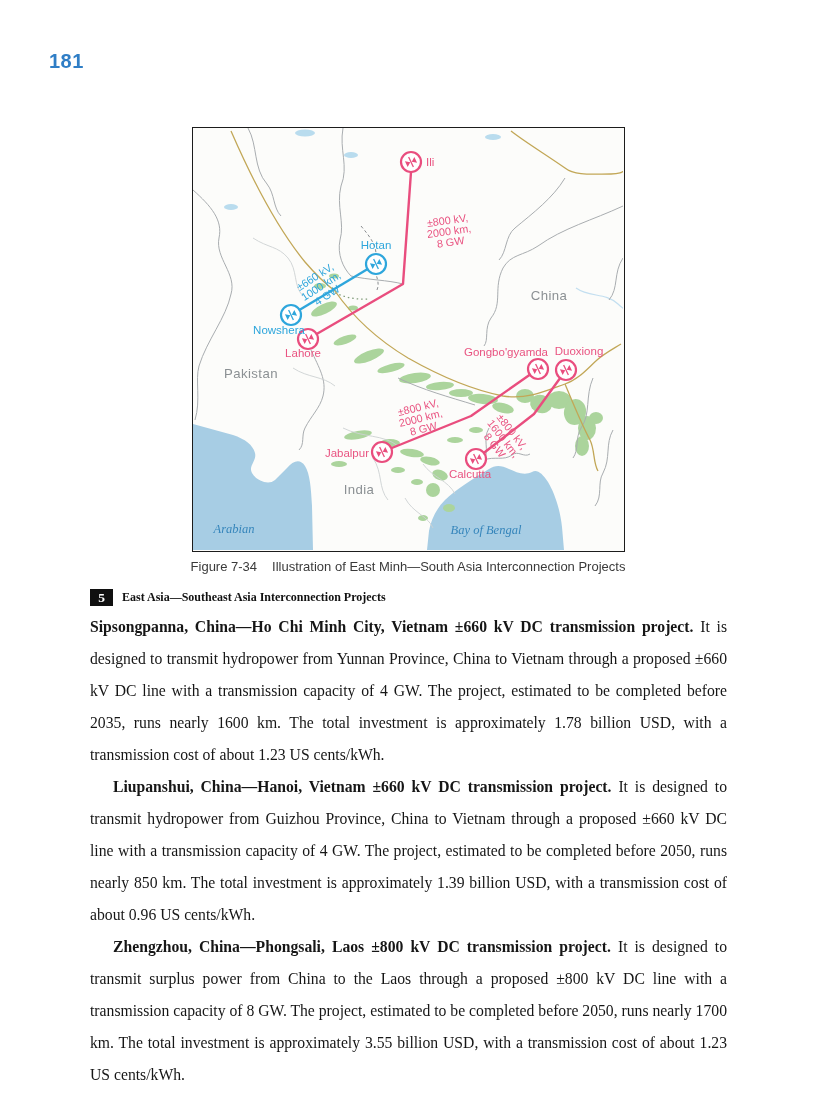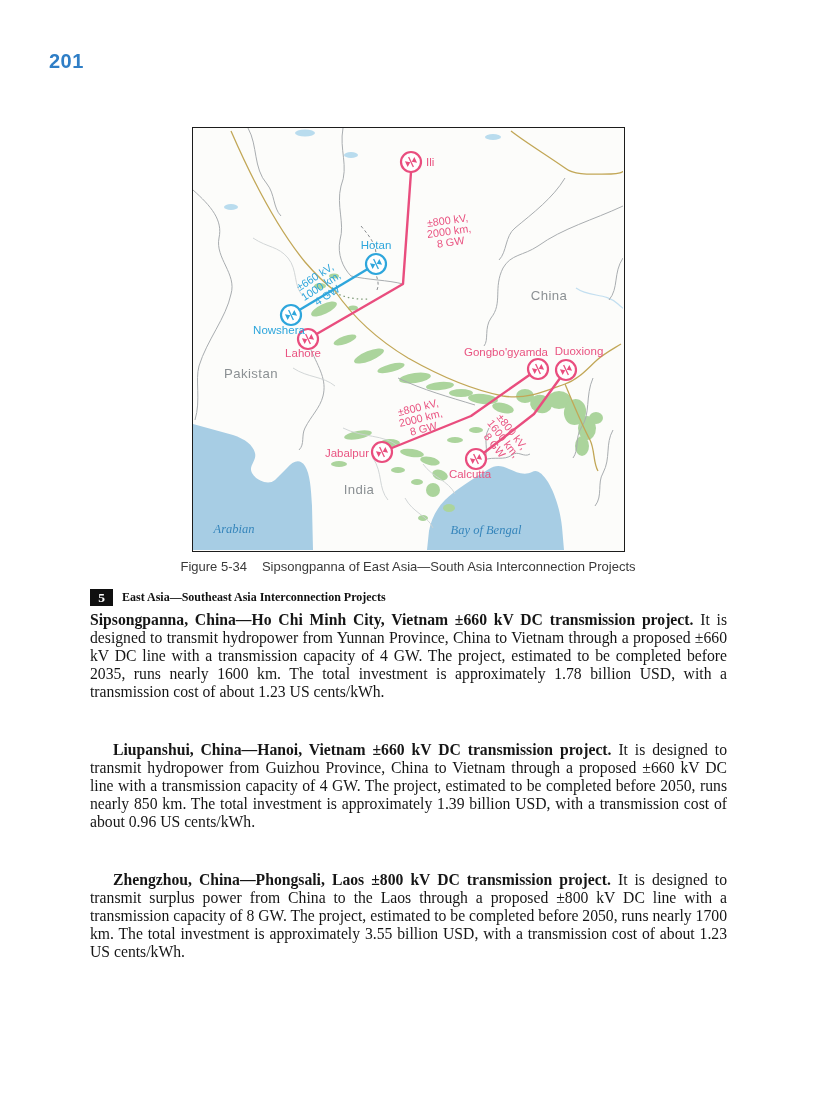--- a/index.html
+++ b/index.html
@@ -10,23 +10,23 @@
   .map-figure{position:absolute;left:192px;top:127px;width:433px;height:425px;border:1.5px solid #1c1c1c;box-sizing:border-box;background:#fcfcfa;}
   .map-figure svg{display:block;}
 
   .fig-caption{position:absolute;left:0;top:559px;width:816px;text-align:center;font:13px "Liberation Sans",sans-serif;color:#3a3a3a;}
   .fig-caption .fig-label{margin-right:15px;}
 
   .section-heading{position:absolute;left:90px;top:589px;width:637px;display:flex;align-items:center;gap:9px;}
   .section-num{background:#101010;color:#ffffff;font:bold 13.5px "Liberation Serif",serif;width:23px;height:17px;display:flex;align-items:center;justify-content:center;flex:0 0 auto;}
   .section-title{font-weight:bold;font-size:12px;color:#111111;}
 
-  .body-text{position:absolute;left:90px;top:611px;width:637px;font-size:15.7px;line-height:18px;text-align:justify;}
+  .body-text{position:absolute;left:90px;top:611px;width:637px;font-size:15.7px;line-height:32px;text-align:justify;}
   .body-text p{margin:0;}
-  .body-text p.indent{text-indent:23px;margin-top:40px;}
+  .body-text p.indent{text-indent:23px;}
   .body-text p.closing{margin-top:9px;text-indent:23px;}
   .lead{font-weight:bold;}
 
   
   .sea{fill:#a7cde4;stroke:none;}
   .forest ellipse{fill:#abd49c;}
   .lake{fill:#b9dcee;}
   .border-gray{fill:none;stroke:#a9adb0;stroke-width:1;}
   .border-faint{fill:none;stroke:#cdd1d3;stroke-width:.9;}
   .border-tan{fill:none;stroke:#c2a757;stroke-width:1.3;}
@@ -48,21 +48,21 @@
   .bluetxt{fill:#2ea6dc;}
   .spec-label text{font:10.8px "Liberation Sans",sans-serif;text-anchor:middle;}
   .spec-label.pink text{fill:#e95381;}
   .spec-label.blue text{fill:#2ea6dc;}
   .region{font:13.2px "Liberation Sans",sans-serif;fill:#8b9093;text-anchor:middle;letter-spacing:.4px;}
   .sea-label{font:italic 12.5px "Liberation Serif",serif;fill:#3585bb;text-anchor:middle;}
 </style>
 </head>
 <body>
 
-<div class="page-number">201</div>
+<div class="page-number">181</div>
 
 <div class="map-figure">
   <svg width="430" height="422" viewBox="0 0 430 422">
 
     <path class="sea" d="M 0,296 L 40,307 C 52,311 60,317 62,325 C 64,333 55,338 59,345 C 63,352 75,358 82,352 L 94,340 C 100,333 107,330 112,338 C 117,346 118,360 119,378 L 120,422 L 0,422 Z"></path>
     <path class="sea" d="M 296,341 C 281,350 262,362 252,372 C 243,381 238,392 236,403 L 234,422 L 371,422 L 369,399 C 367,380 361,364 355,354 C 349,345 344,341 339,344 C 331,348 323,344 316,341 C 308,337 302,337 296,341 Z"></path>
 
     <g class="forest">
       <ellipse cx="131" cy="181" rx="14" ry="5" transform="rotate(-25 131 181)"></ellipse>
       <ellipse cx="152" cy="212" rx="12" ry="4" transform="rotate(-20 152 212)"></ellipse>
@@ -233,21 +233,21 @@
     <text class="region" x="356" y="172">China</text>
     <text class="region" x="58" y="250">Pakistan</text>
     <text class="region" x="166" y="366">India</text>
 
     <text class="sea-label" x="41" y="405">Arabian</text>
     <text class="sea-label" x="293" y="406">Bay of Bengal</text>
   </svg>
 </div>
 
 <div class="fig-caption">
-  <span class="fig-label">Figure 5-34</span><span>Sipsongpanna of East Asia—South Asia Interconnection Projects</span>
+  <span class="fig-label">Figure 7-34</span><span>Illustration of East Minh—South Asia Interconnection Projects</span>
 </div>
 
 <div class="section-heading">
   <span class="section-num">5</span>
   <span class="section-title">East Asia—Southeast Asia Interconnection Projects</span>
 </div>
 
 <div class="body-text">
   <p><span class="lead">Sipsongpanna, China—Ho Chi Minh City, Vietnam ±660 kV DC transmission project.</span><span> It is designed to transmit hydropower from Yunnan Province, China to Vietnam through a proposed ±660 kV DC line with a transmission capacity of 4 GW. The project, estimated to be completed before 2035, runs nearly 1600 km. The total investment is approximately 1.78 billion USD, with a transmission cost of about 1.23 US cents/kWh.</span></p>
   <p class="indent"><span class="lead">Liupanshui, China—Hanoi, Vietnam ±660 kV DC transmission project.</span><span> It is designed to transmit hydropower from Guizhou Province, China to Vietnam through a proposed ±660 kV DC line with a transmission capacity of 4 GW. The project, estimated to be completed before 2050, runs nearly 850 km. The total investment is approximately 1.39 billion USD, with a transmission cost of about 0.96 US cents/kWh.</span></p>

